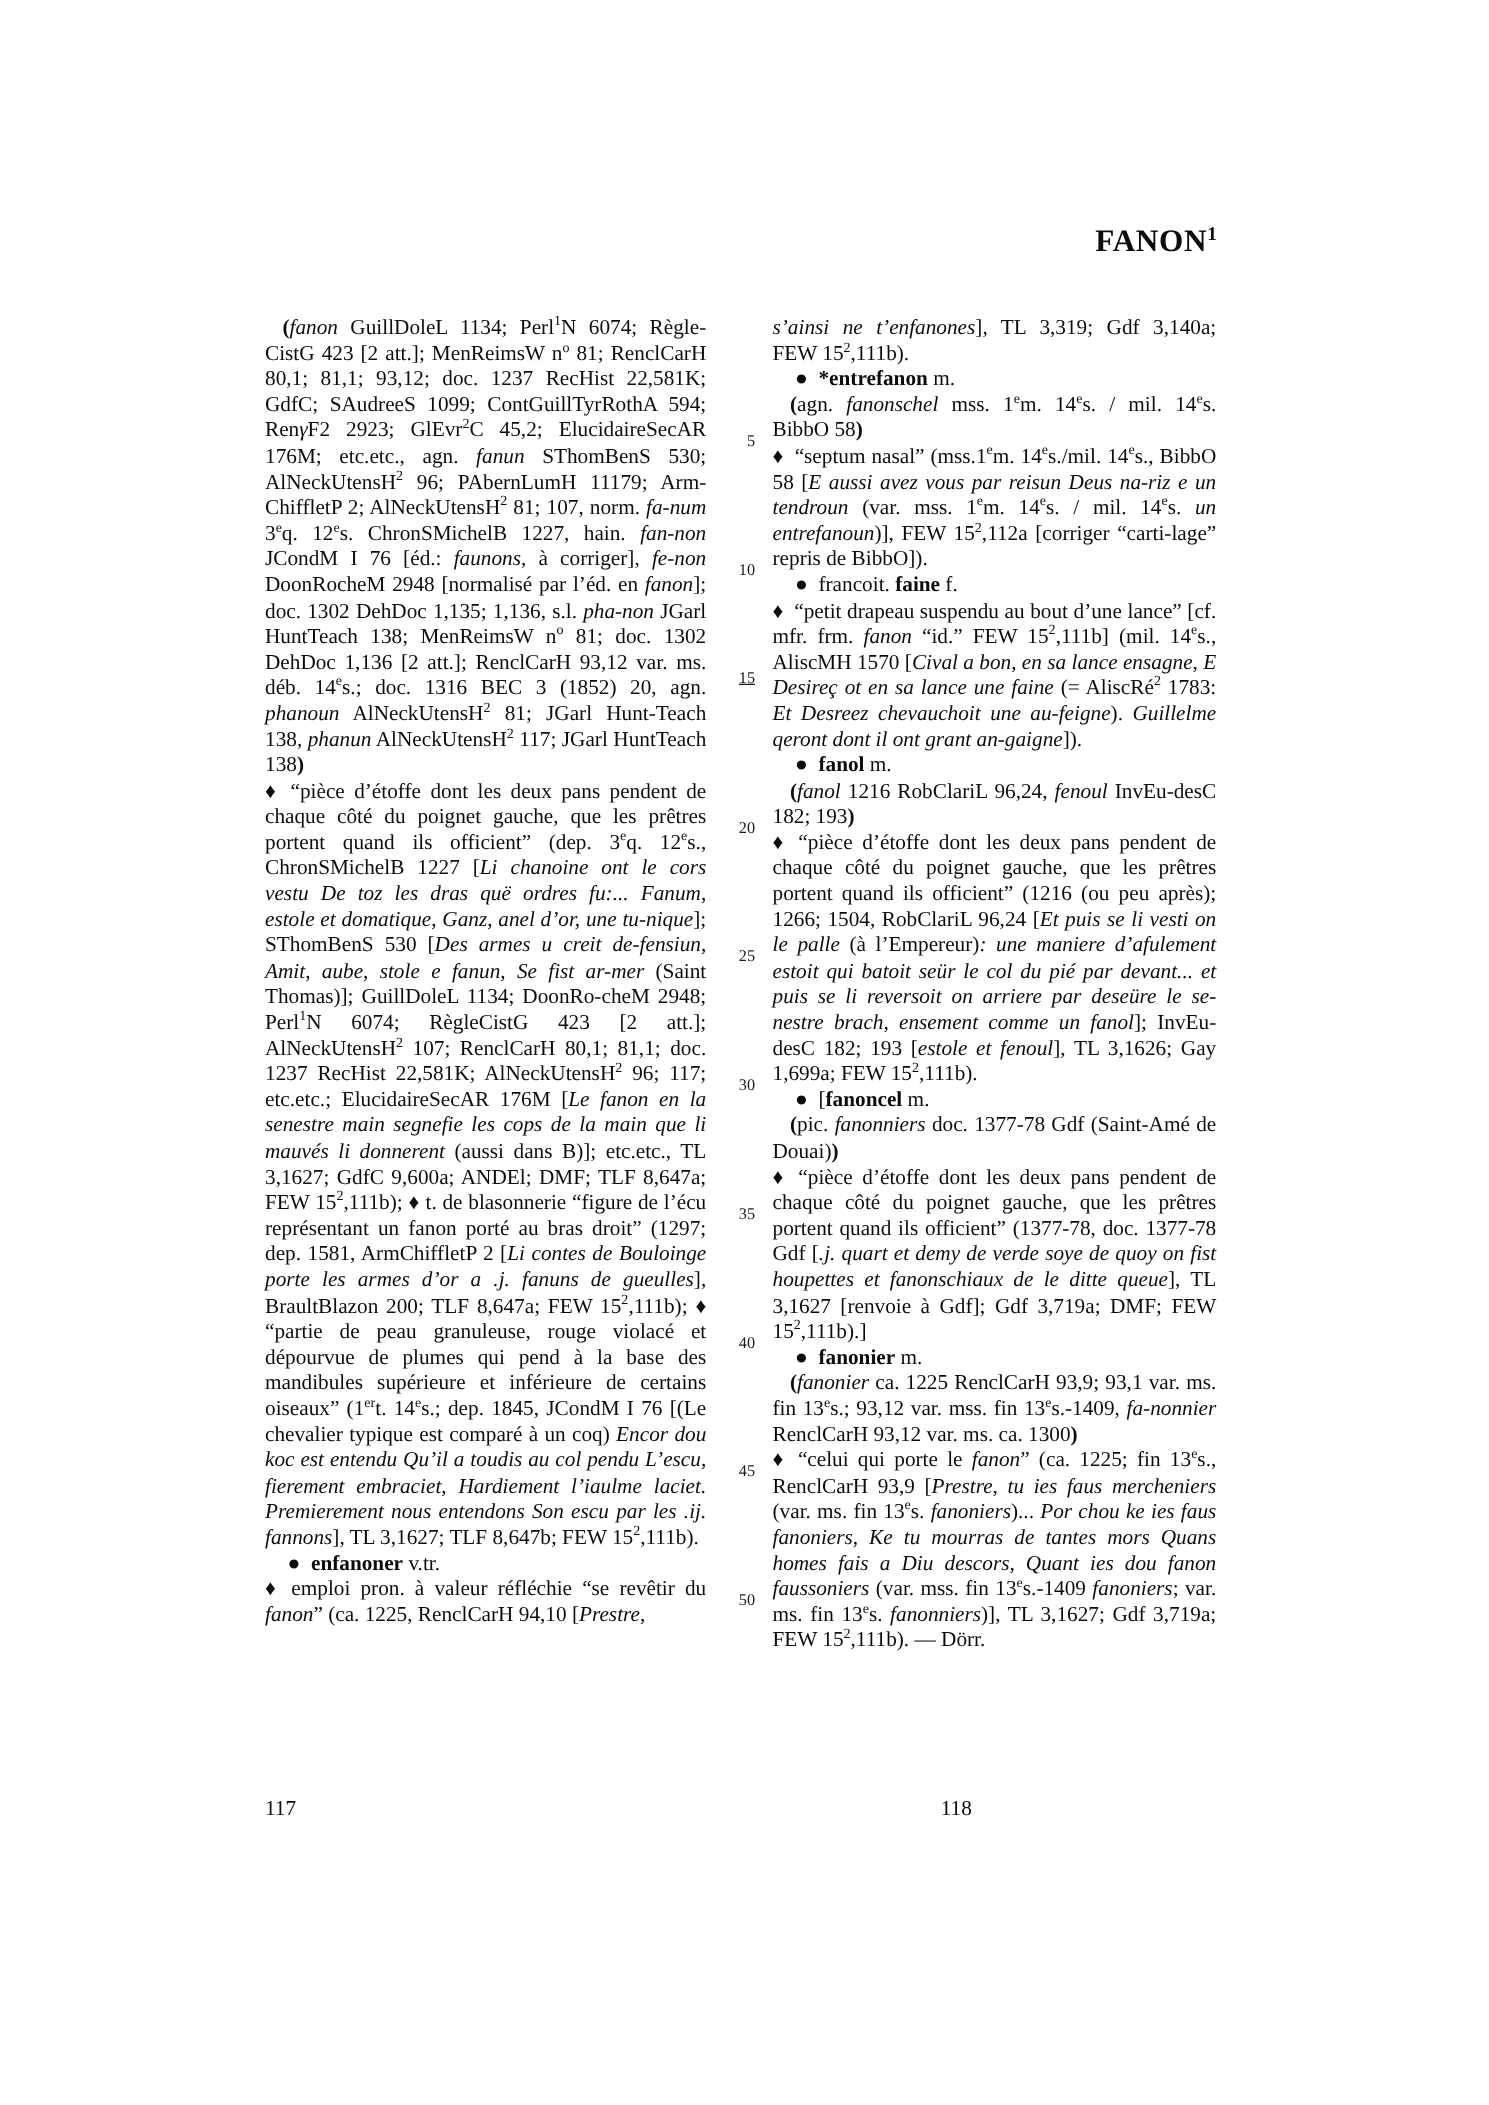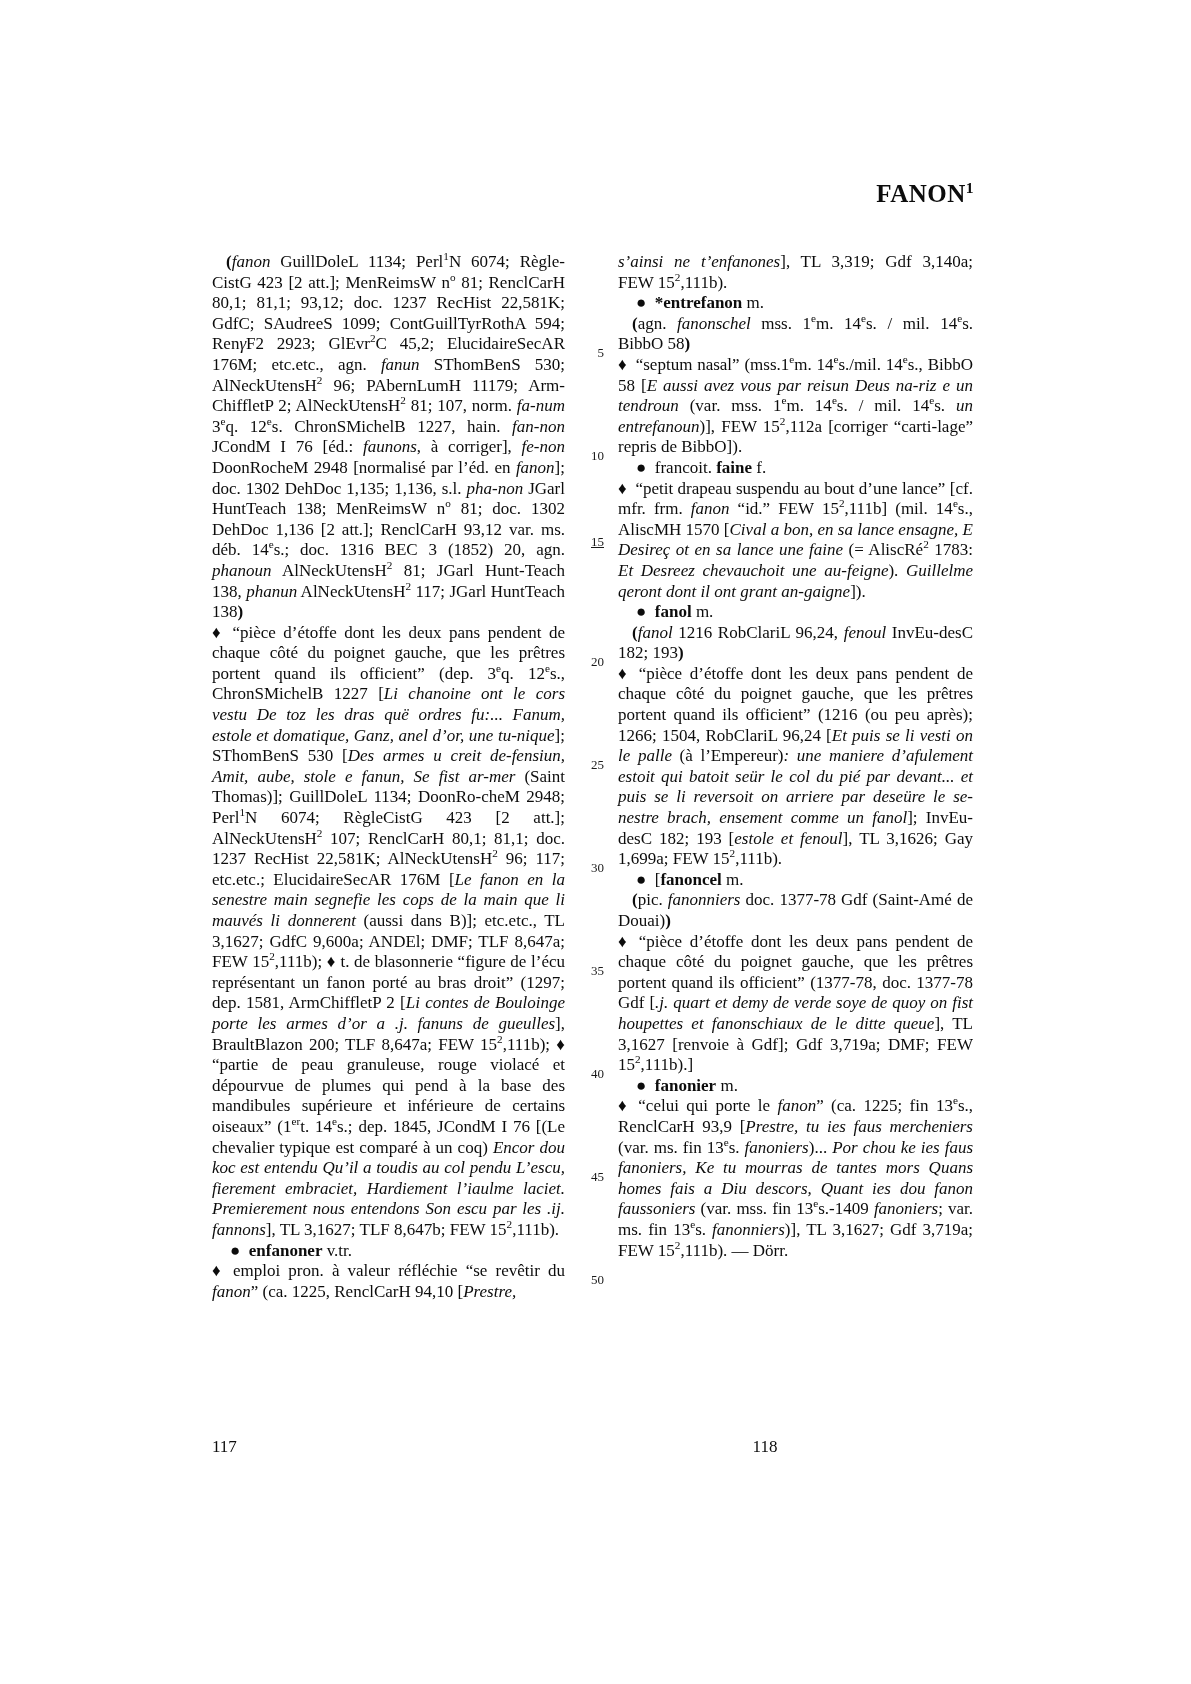--- a/index.html
+++ b/index.html
@@ -91,20 +91,21 @@
         <p class="para para-sense">♦ “septum nasal” (mss.1<sup>e</sup>m. 14<sup>e</sup>s./mil. 14<sup>e</sup>s., BibbO 58 [<i>E aussi avez vous par reisun Deus na-riz e un tendroun</i> (var. mss. 1<sup>e</sup>m. 14<sup>e</sup>s. / mil. 14<sup>e</sup>s. <i>un entrefanoun</i>)], FEW 15<sup>2</sup>,112a [corriger “carti-lage” repris de BibbO]).</p>
         <p class="para para-head">● francoit. <b>faine</b> f.</p>
         <p class="para para-sense">♦ “petit drapeau suspendu au bout d’une lance” [cf. mfr. frm. <i>fanon</i> “id.” FEW 15<sup>2</sup>,111b] (mil. 14<sup>e</sup>s., AliscMH 1570 [<i>Cival a bon, en sa lance ensagne, E Desireç ot en sa lance une faine</i> (= AliscRé<sup>2</sup> 1783: <i>Et Desreez chevauchoit une au-feigne</i>). <i>Guillelme qeront dont il ont grant an-gaigne</i>]).</p>
         <p class="para para-head">● <b>fanol</b> m.</p>
         <p class="para para-paren"><b>(</b><i>fanol</i> 1216 RobClariL 96,24, <i>fenoul</i> InvEu-desC 182; 193<b>)</b></p>
         <p class="para para-sense">♦ “pièce d’étoffe dont les deux pans pendent de chaque côté du poignet gauche, que les prêtres portent quand ils officient” (1216 (ou peu après); 1266; 1504, RobClariL 96,24 [<i>Et puis se li vesti on le palle</i> (à l’Empereur)<i>: une maniere d’afulement estoit qui batoit seür le col du pié par devant... et puis se li reversoit on arriere par deseüre le se-nestre brach, ensement comme un fanol</i>]; InvEu-desC 182; 193 [<i>estole et fenoul</i>], TL 3,1626; Gay 1,699a; FEW 15<sup>2</sup>,111b).</p>
         <p class="para para-head">● [<b>fanoncel</b> m.</p>
         <p class="para para-paren"><b>(</b>pic. <i>fanonniers</i> doc. 1377-78 Gdf (Saint-Amé de Douai)<b>)</b></p>
         <p class="para para-sense">♦ “pièce d’étoffe dont les deux pans pendent de chaque côté du poignet gauche, que les prêtres portent quand ils officient” (1377-78, doc. 1377-78 Gdf [<i>.j. quart et demy de verde soye de quoy on fist houpettes et fanonschiaux de le ditte queue</i>], TL 3,1627 [renvoie à Gdf]; Gdf 3,719a; DMF; FEW 15<sup>2</sup>,111b).]</p>
         <p class="para para-head">● <b>fanonier</b> m.</p>
+        <p class="para para-paren"><b>(</b><i>fanonier</i> ca. 1225 RenclCarH 93,9; 93,1 var. ms. fin 13<sup>e</sup>s.; 93,12 var. mss. fin 13<sup>e</sup>s.-1409, <i>fa-nonnier</i> RenclCarH 93,12 var. ms. ca. 1300<b>)</b></p>
         <p class="para para-sense">♦ “celui qui porte le <i>fanon</i>” (ca. 1225; fin 13<sup>e</sup>s., RenclCarH 93,9 [<i>Prestre, tu ies faus mercheniers</i> (var. ms. fin 13<sup>e</sup>s. <i>fanoniers</i>)... <i>Por chou ke ies faus fanoniers, Ke tu mourras de tantes mors Quans homes fais a Diu descors, Quant ies dou fanon faussoniers</i> (var. mss. fin 13<sup>e</sup>s.-1409 <i>fanoniers</i>; var. ms. fin 13<sup>e</sup>s. <i>fanonniers</i>)], TL 3,1627; Gdf 3,719a; FEW 15<sup>2</sup>,111b). — Dörr.</p>
       </div>
   </div>
 
   <div class="page-num page-num-left">117</div>
   <div class="page-num page-num-right">118</div>
 
 </div>
 
 </body></html>

